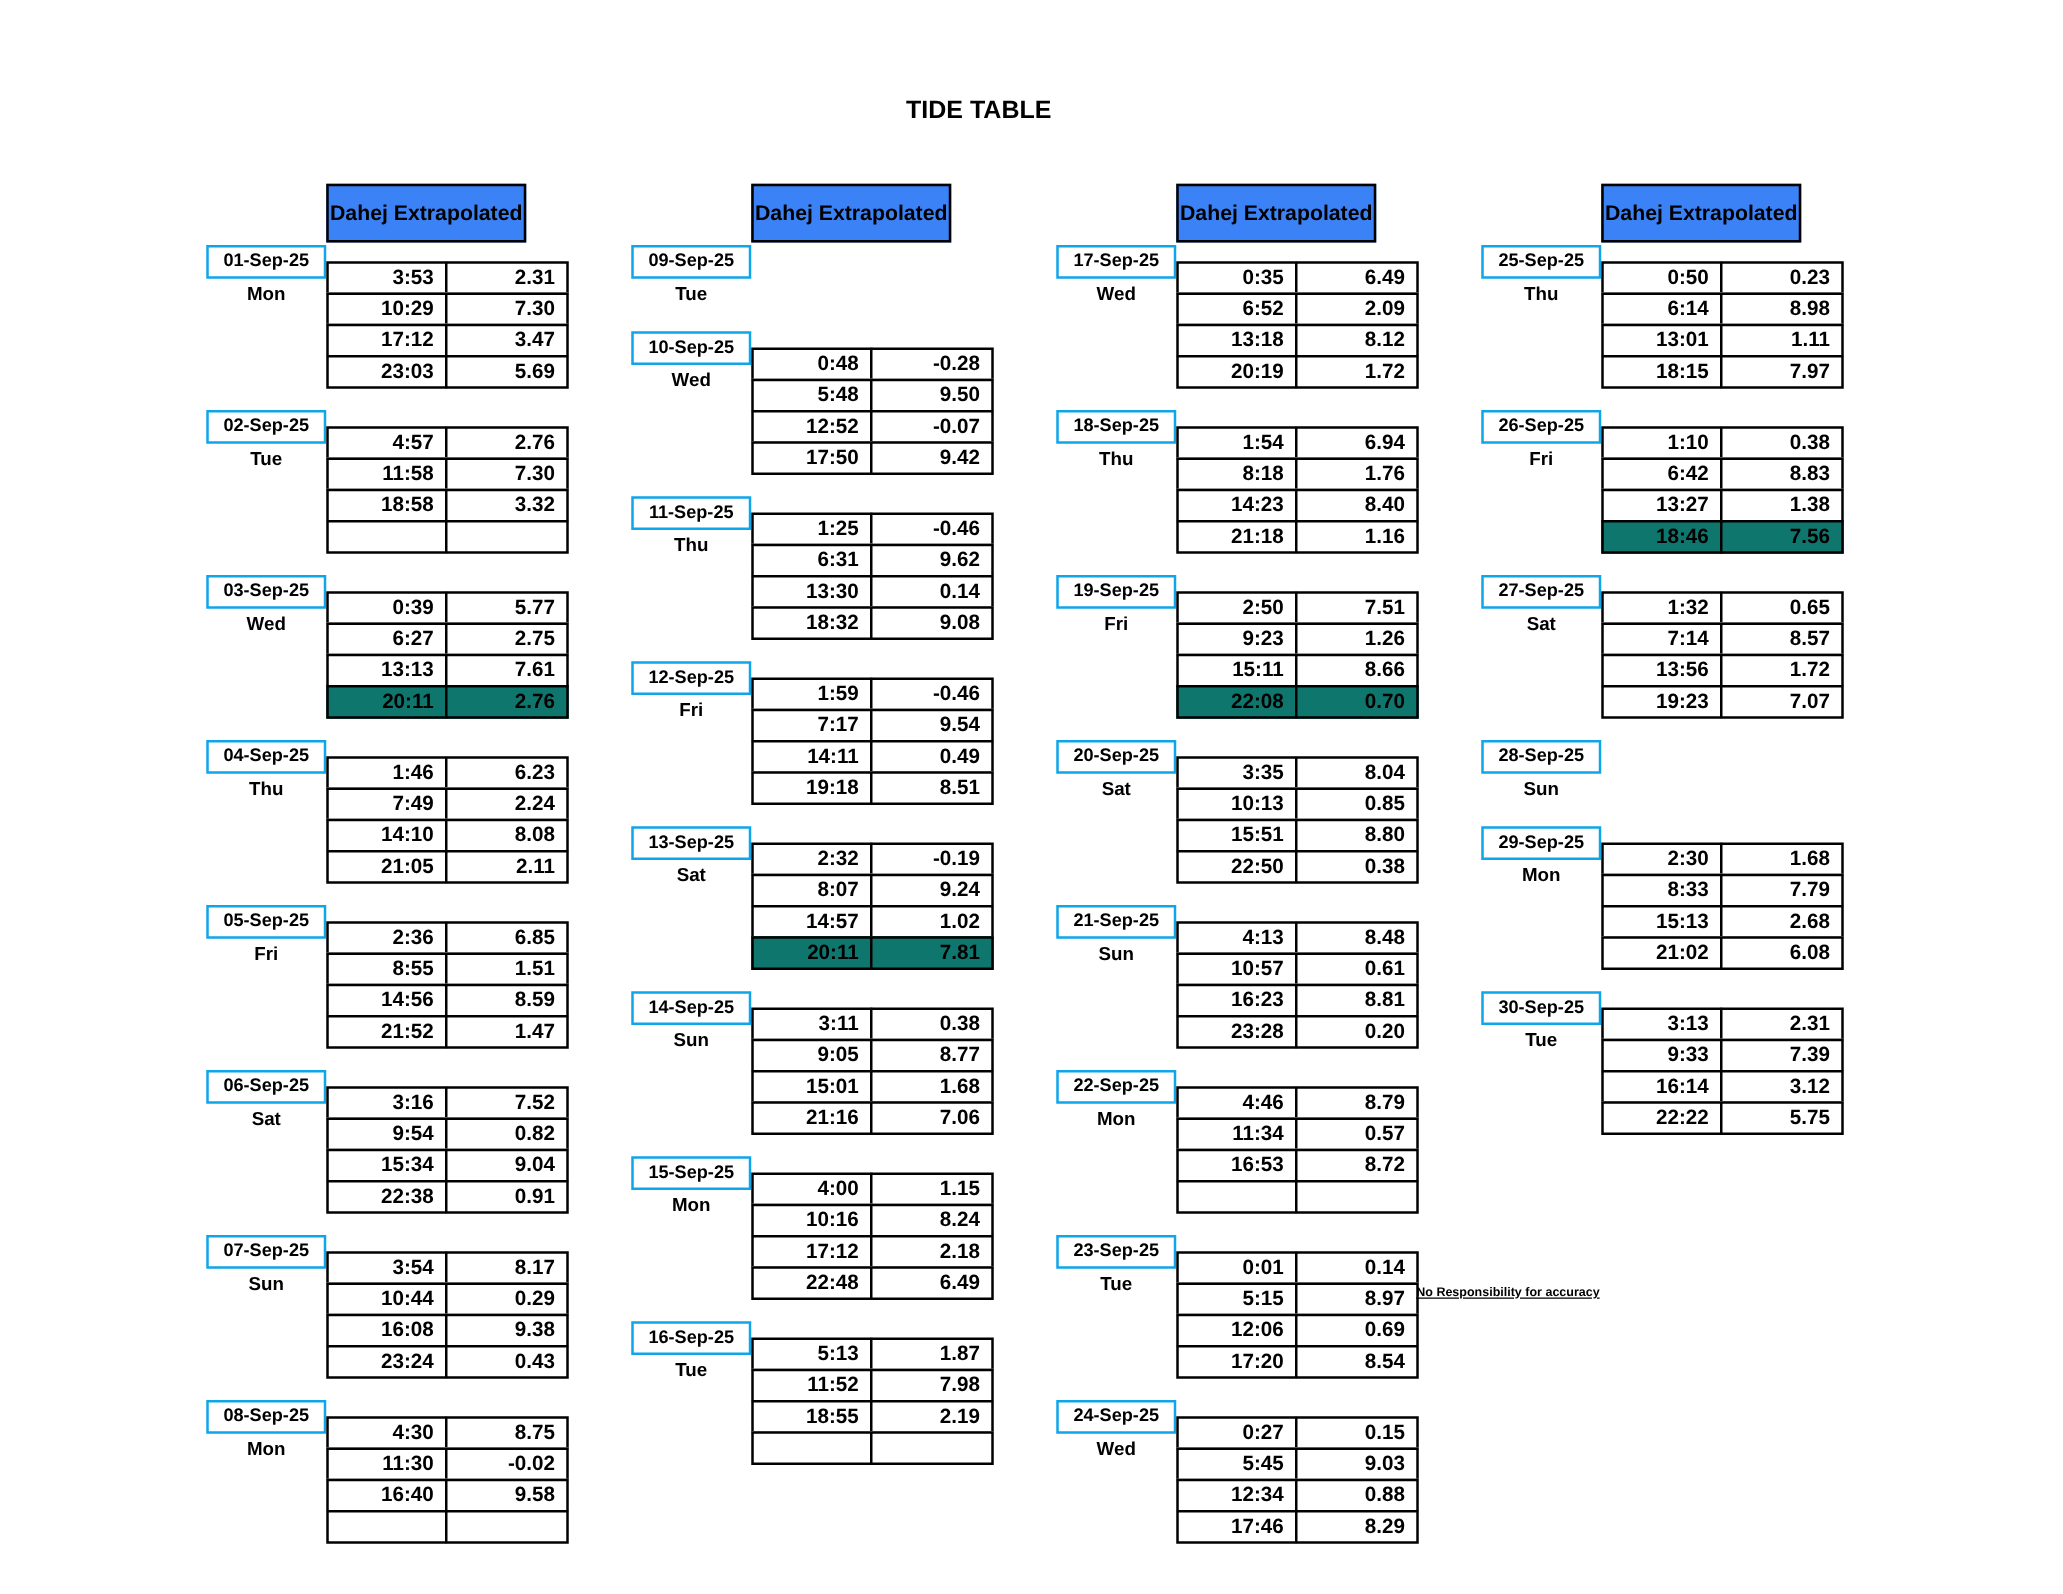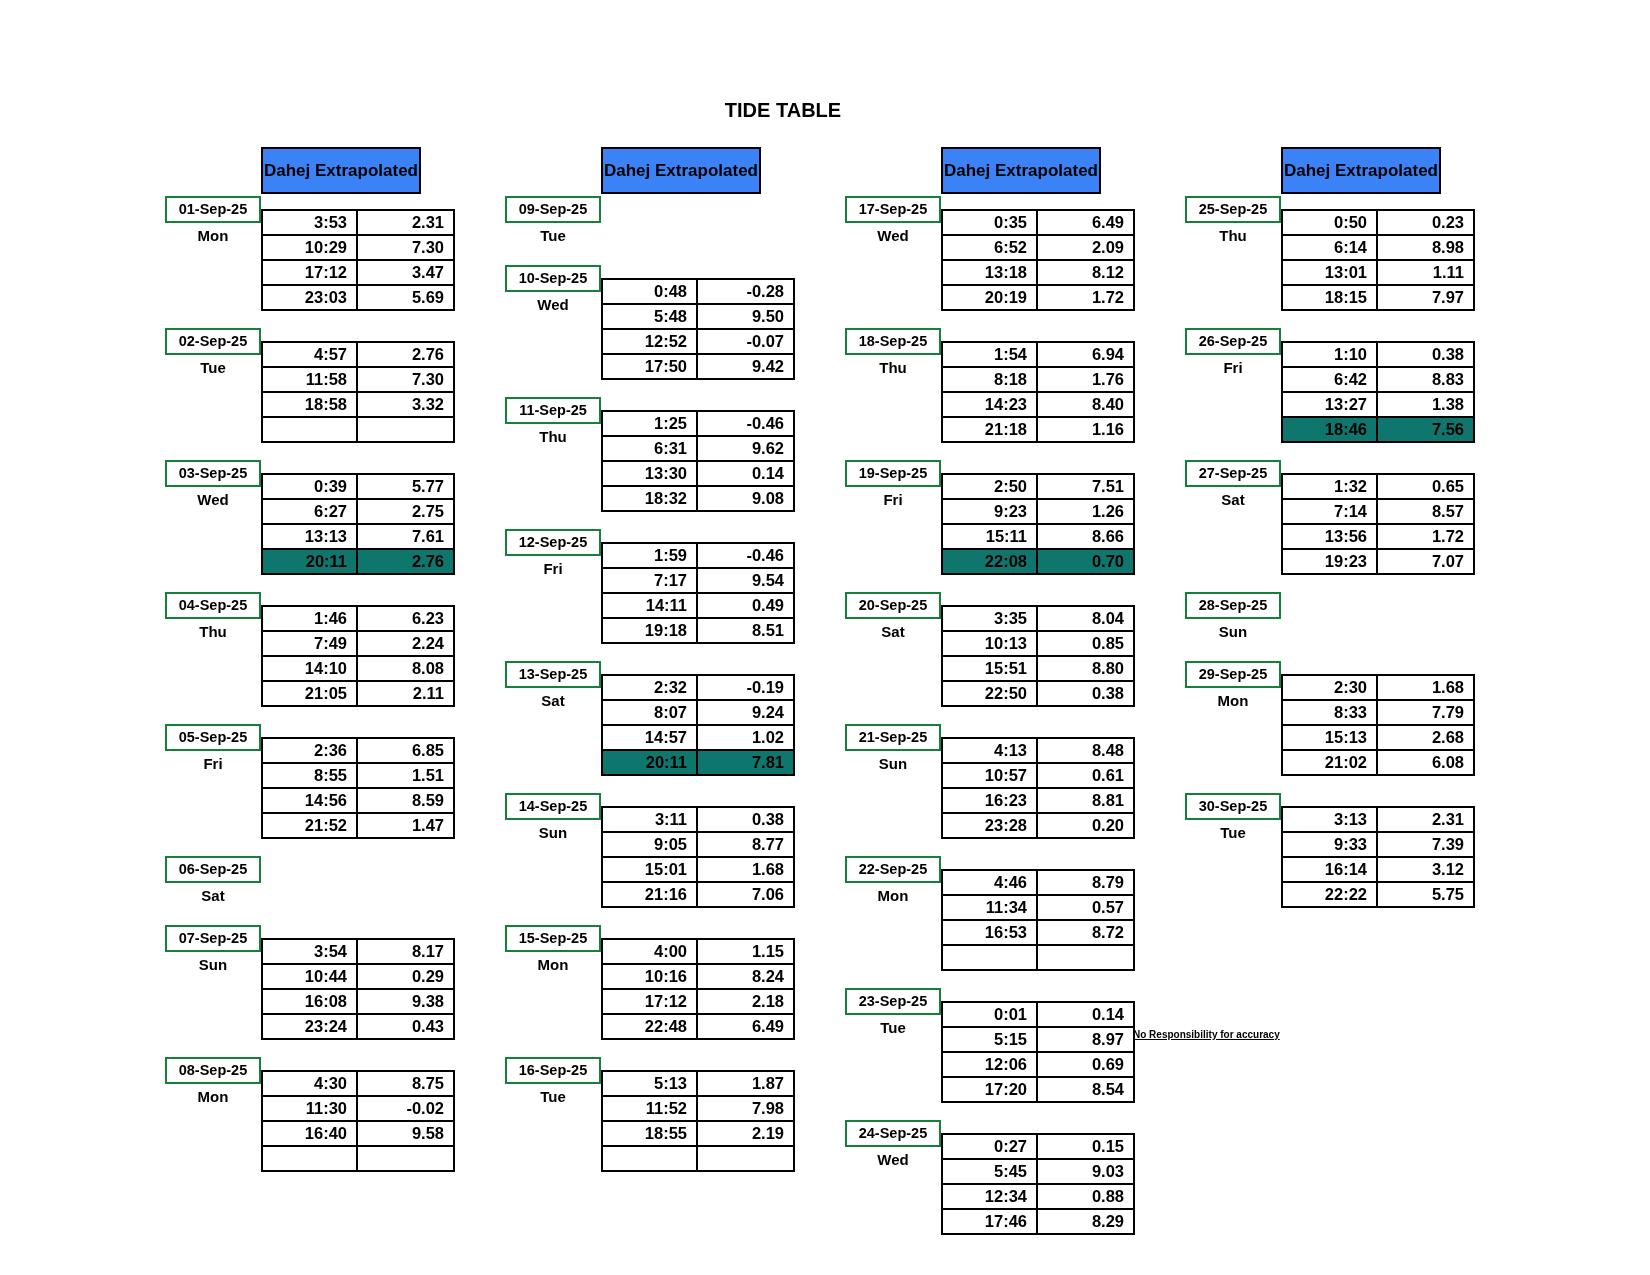--- a/index.html
+++ b/index.html
@@ -11,21 +11,21 @@
   }
   .page {
     position:relative;
     width:1650px;
     height:1275px;
     background:#ffffff;
     overflow:hidden;
   }
   .title-block {
     position:absolute;
-    top:97px; left:0;
+    top:75px; left:0;
     width:1566px;
     text-align:center;
     font-size:20px;
     line-height:26px;
   }
   .columns {
     position:absolute;
     left:165px; top:147px;
     display:flex;
     gap:50px;
@@ -40,21 +40,21 @@
     align-items:center;
     justify-content:center;
     font-size:17px;
     background:#3b82f6;
   }
   .blocks { margin-top:2px; }
   .day-block { display:flex; margin-bottom:17px; }
   .left-col { width:96px; }
   .date-cell {
     height:27px;
-    border:2px solid #15803d;
+    border:2px solid #0ea5e9;
     text-align:center;
     line-height:23px;
     font-size:14.5px;
     background:#fff;
   }
   .dow-cell {
     height:25px;
     line-height:25px;
     text-align:center;
     font-size:15px;
@@ -233,20 +233,41 @@
     <div class="cell height">1.47</div>
   </div>
 </div>
   </div>
 
   <div class="day-block">
     <div class="left-col">
       <div class="date-cell">06-Sep-25</div>
       <div class="dow-cell">Sat</div>
     </div>
+    <div class="rows">
+  <div class="tide-row">
+    <div class="cell time">3:16</div>
+    <div class="cell height">7.52</div>
+  </div>
+
+  <div class="tide-row">
+    <div class="cell time">9:54</div>
+    <div class="cell height">0.82</div>
+  </div>
+
+  <div class="tide-row">
+    <div class="cell time">15:34</div>
+    <div class="cell height">9.04</div>
+  </div>
+
+  <div class="tide-row">
+    <div class="cell time">22:38</div>
+    <div class="cell height">0.91</div>
+  </div>
+</div>
   </div>
 
   <div class="day-block">
     <div class="left-col">
       <div class="date-cell">07-Sep-25</div>
       <div class="dow-cell">Sun</div>
     </div>
     <div class="rows">
   <div class="tide-row">
     <div class="cell time">3:54</div>

